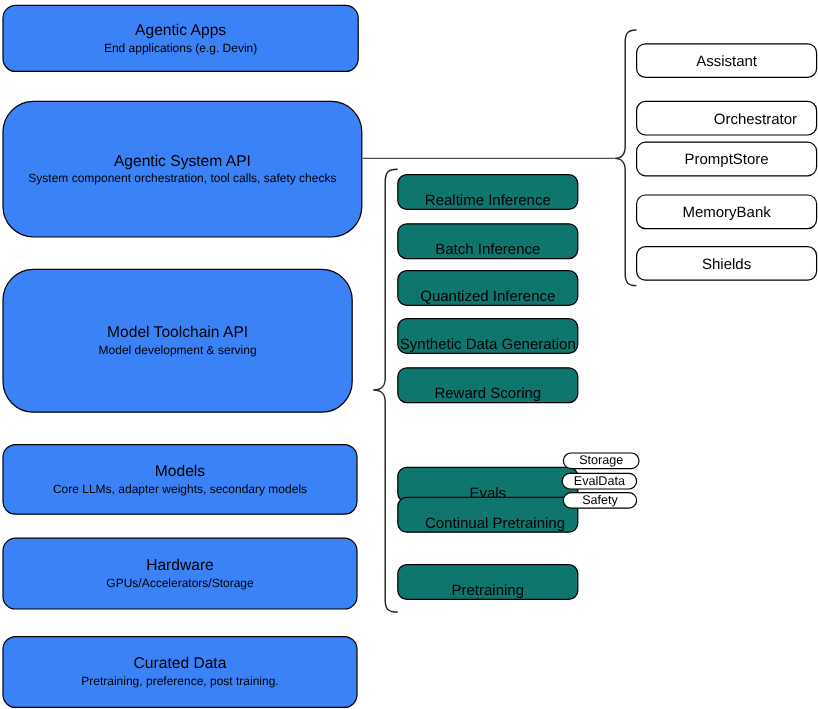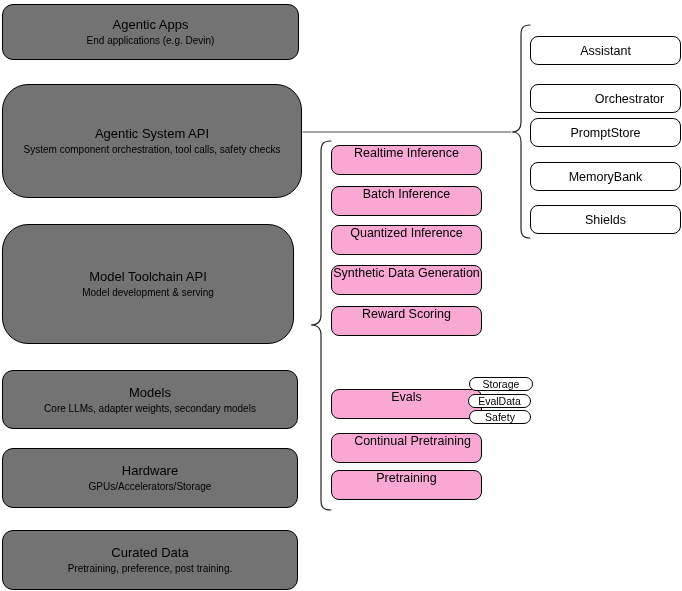--- a/index.html
+++ b/index.html
@@ -16,21 +16,21 @@
     color: #000000;
     overflow: hidden;
   }
   
   .lbox {
     position: absolute;
     left: 2px;
     width: 296px;
     border: 1.3px solid #000;
     border-radius: 11px;
-    background: #737373;
+    background: #3b82f6;
     display: flex;
     flex-direction: column;
     align-items: center;
     justify-content: center;
     text-align: center;
     gap: 3px;
     box-sizing: border-box;
   }
   .lbox.bigR { border-radius: 26px; }
   .lbox .title {
@@ -45,23 +45,23 @@
     text-align: center;
   }
   
   .mbox {
     position: absolute;
     left: 331px;
     width: 151px;
     height: 30px;
     border: 1.3px solid #000;
     border-radius: 8px;
-    background: #f9a8d4;
+    background: #0f766e;
     display: flex;
-    align-items: flex-start;
+    align-items: flex-end;
     justify-content: center;
     font-size: 12.5px;
     white-space: nowrap;
     box-sizing: border-box;
   }
   
   .rbox {
     position: absolute;
     left: 530px;
     width: 151px;
@@ -148,21 +148,21 @@
   </div>
   <div class="mbox" style="top:265px;">
     <span>Synthetic Data Generation</span>
   </div>
   <div class="mbox" style="top:306px;">
     <span>Reward Scoring</span>
   </div>
   <div class="mbox" style="top:389px;">
     <span>Evals</span>
   </div>
-  <div class="mbox" style="top:433px;padding-left:12px;">
+  <div class="mbox" style="top:414px;padding-left:12px;">
     <span>Continual Pretraining</span>
   </div>
   <div class="mbox" style="top:470px;">
     <span>Pretraining</span>
   </div>
 
   <div class="pill" style="left:469px; top:377px; width:64px; height:14px;">
     <span>Storage</span>
   </div>
   <div class="pill" style="left:468px; top:394px; width:63px; height:14px;">

